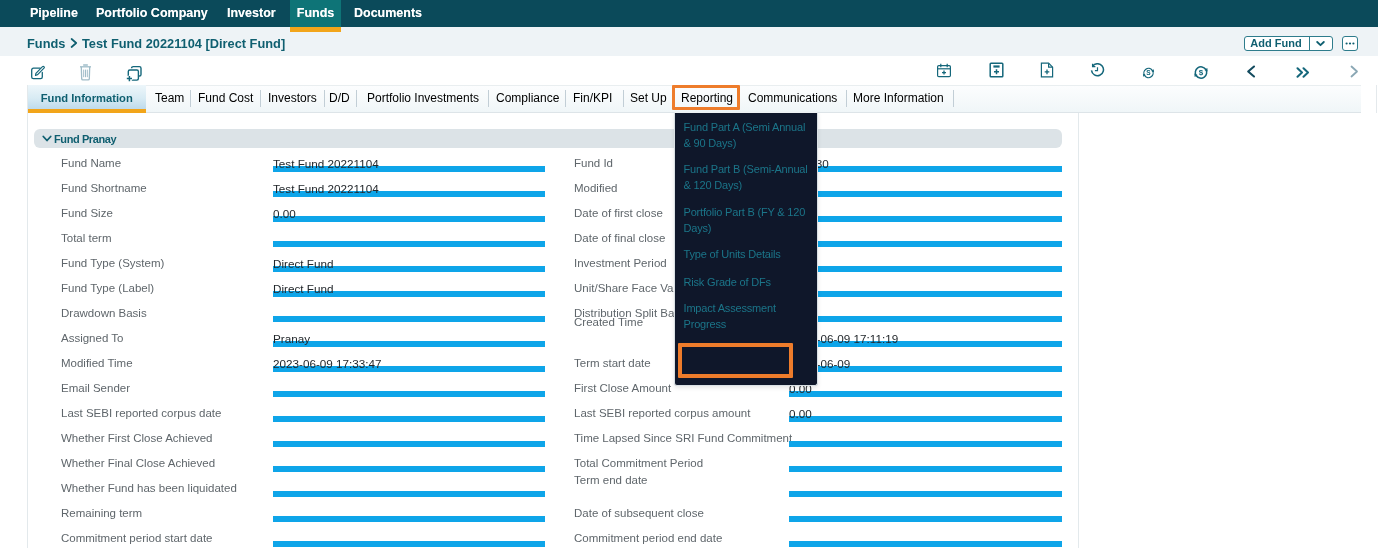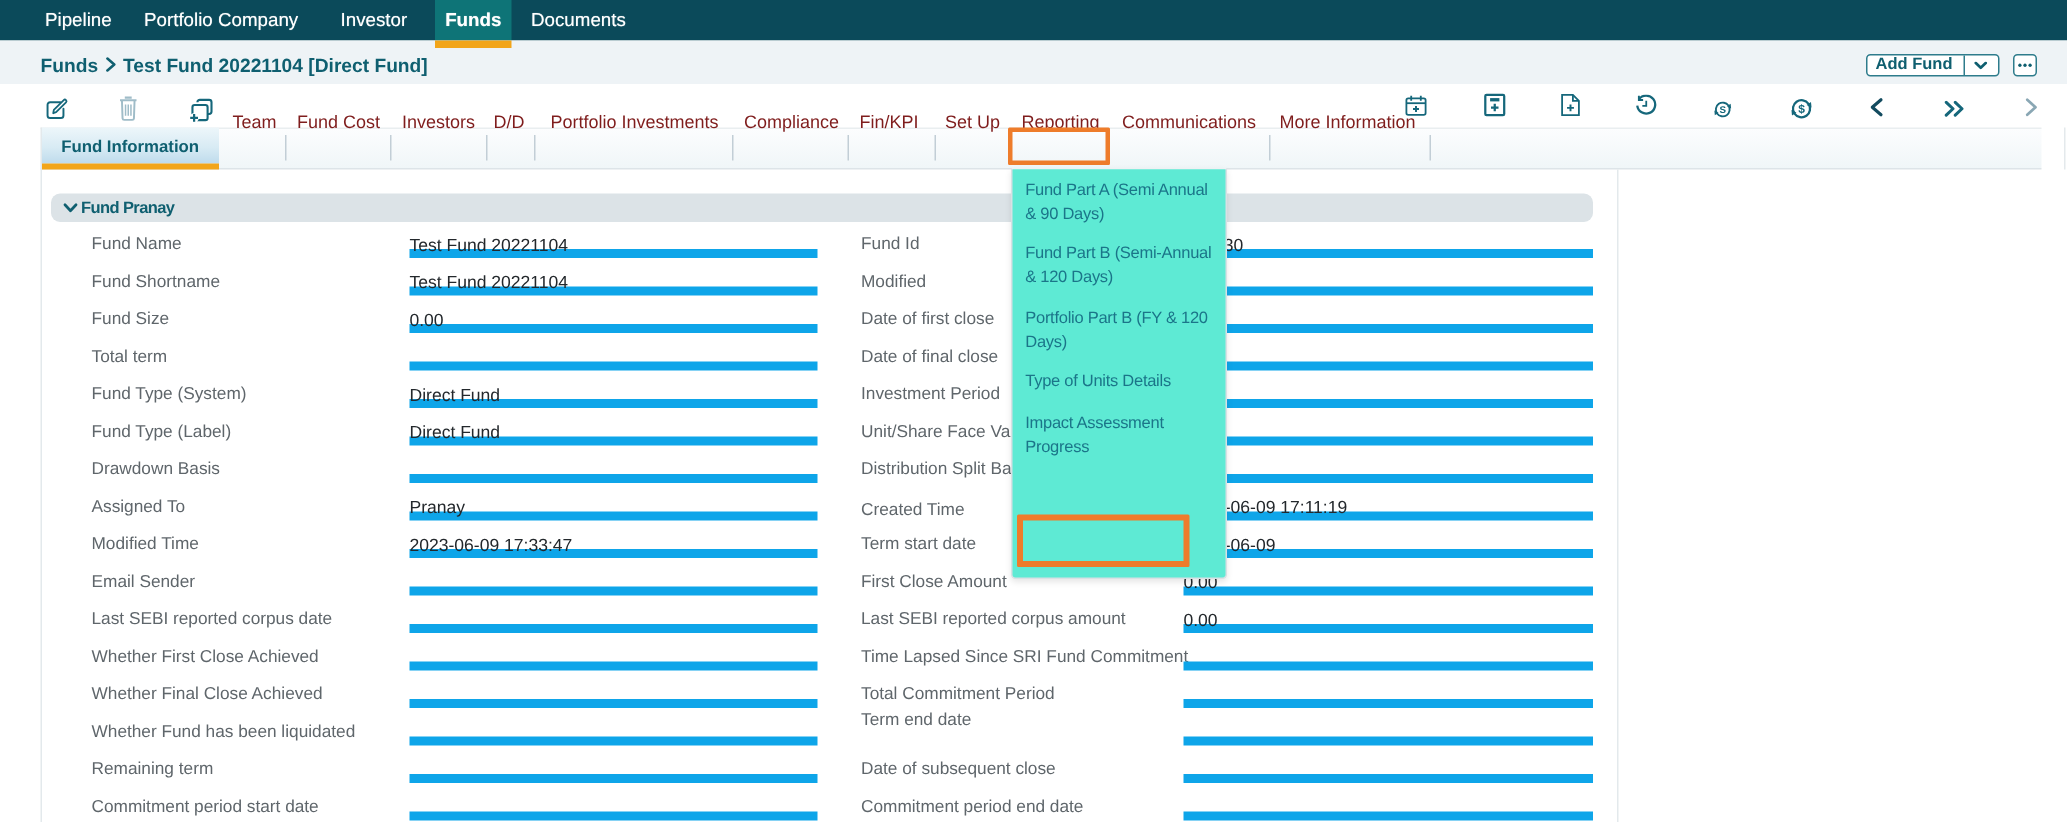--- a/index.html
+++ b/index.html
@@ -1,28 +1,28 @@
 <!DOCTYPE html>
 <html><head><meta charset="utf-8"><title>Funds</title>
 <style>
 *{margin:0;padding:0;box-sizing:border-box}
 html,body{width:1378px;height:548px;overflow:hidden}
 body{font-family:"Liberation Sans",sans-serif;background:#fff;position:relative}
 .a{position:absolute}
 .nav{left:0;top:0;width:1378px;height:27px;background:#0b4a5a}
-.navitem{position:absolute;top:0;height:27px;line-height:27px;color:#fff;font-size:12.5px;font-weight:400;text-shadow:0 0 0.6px rgba(255,255,255,0.65)}
+.navitem{position:absolute;top:0;height:27px;line-height:27px;color:#fff;font-size:12.5px;font-weight:700;text-shadow:0 0 0.6px rgba(255,255,255,0.65)}
 .navact{background:#0e7477;font-weight:bold;text-align:center}
 .crumb{left:0;top:27px;width:1378px;height:29px;background:#eef3f6}
 .crumbtxt{position:absolute;top:27px;height:29px;line-height:33px;color:#0f5f70;font-size:12.8px;font-weight:bold}
 .btn{position:absolute;top:36px;height:15px;background:#fff;border:1px solid #2e7c8c;border-radius:3px}
 .lbl{color:#5f666b;font-size:11.5px;line-height:17px;height:17px;white-space:nowrap}
 .val{color:#23282c;font-size:11.7px;line-height:17px;height:17px;border-bottom:6px solid #0ea5e9;white-space:nowrap}
-.tabtxt{position:absolute;top:75px;line-height:13px;font-size:12px;color:#7f1d1d;white-space:nowrap}
+.tabtxt{position:absolute;top:92px;line-height:13px;font-size:12px;color:#000000;white-space:nowrap}
 .sep{position:absolute;top:90px;width:1px;height:17px;background:#c2ced6}
-.menu{left:674px;top:112px;width:144px;height:274px;background:#5eead4;border:1px solid #d9e0e4;border-top:1px solid #eef1f3;box-shadow:0 2px 4px rgba(0,0,0,.10);z-index:50;padding:1.6px 0 0 8.5px;border-radius:0 0 3px 3px}
+.menu{left:674px;top:112px;width:144px;height:274px;background:#0f172a;border:1px solid #d9e0e4;border-top:1px solid #eef1f3;box-shadow:0 2px 4px rgba(0,0,0,.10);z-index:50;padding:1.6px 0 0 8.5px;border-radius:0 0 3px 3px}
 .mi{font-size:11px;letter-spacing:-0.18px;line-height:15.8px;color:#1b7589;padding:5.4px 0;white-space:nowrap}
 .mi.i5{padding-bottom:6.9px}
 .mi.i6{padding-bottom:4.4px}
 .obox{position:absolute;border:3.5px solid #ee7c2b;z-index:60;border-radius:1px}
 </style></head>
 <body>
 
 <div class="a nav"></div>
 <div class="navitem" style="left:30px">Pipeline</div>
 <div class="navitem" style="left:96px">Portfolio Company</div>
@@ -182,21 +182,21 @@
 <div class="a lbl" style="left:61px;top:279.5px">Fund Type (Label)</div>
 <div class="a val" style="left:273px;top:279.5px;width:272px">Direct Fund</div>
 <div class="a lbl" style="left:574px;top:279.5px">Unit/Share Face Value</div>
 <div class="a val" style="left:789px;top:279.5px;width:273px;"></div>
 <div class="a lbl" style="left:61px;top:304.5px">Drawdown Basis</div>
 <div class="a val" style="left:273px;top:304.5px;width:272px"></div>
 <div class="a lbl" style="left:574px;top:304.5px">Distribution Split Basis</div>
 <div class="a val" style="left:789px;top:304.5px;width:273px;"></div>
 <div class="a lbl" style="left:61px;top:329.5px">Assigned To</div>
 <div class="a val" style="left:273px;top:329.5px;width:272px">Pranay</div>
-<div class="a lbl" style="left:574px;top:332px">Created Time</div>
+<div class="a lbl" style="left:574px;top:314px">Created Time</div>
 <div class="a val" style="left:789px;top:329.5px;width:273px;text-indent:1.5px;">2023-06-09 17:11:19</div>
 <div class="a lbl" style="left:61px;top:354.5px">Modified Time</div>
 <div class="a val" style="left:273px;top:354.5px;width:272px">2023-06-09 17:33:47</div>
 <div class="a lbl" style="left:574px;top:354.5px">Term start date</div>
 <div class="a val" style="left:789px;top:354.5px;width:273px;text-indent:1.5px;">2023-06-09</div>
 <div class="a lbl" style="left:61px;top:379.5px">Email Sender</div>
 <div class="a val" style="left:273px;top:379.5px;width:272px"></div>
 <div class="a lbl" style="left:574px;top:379.5px">First Close Amount</div>
 <div class="a val" style="left:789px;top:379.5px;width:273px;">0.00</div>
 <div class="a lbl" style="left:61px;top:404.5px">Last SEBI reported corpus date</div>
@@ -222,15 +222,16 @@
 <div class="a lbl" style="left:61px;top:529.5px">Commitment period start date</div>
 <div class="a val" style="left:273px;top:529.5px;width:272px"></div>
 <div class="a lbl" style="left:574px;top:529.5px">Commitment period end date</div>
 <div class="a val" style="left:789px;top:529.5px;width:273px;"></div>
 <div class="a" style="left:815.8px;top:154.5px;height:17px;line-height:17px;font-size:11.7px;color:#23282c;z-index:5">30</div>
 <div class="a menu">
     <div class="mi">Fund Part A (Semi Annual<br>&amp; 90 Days)</div>
     <div class="mi">Fund Part B (Semi-Annual<br>&amp; 120 Days)</div>
     <div class="mi">Portfolio Part B (FY &amp; 120<br>Days)</div>
     <div class="mi i5">Type of Units Details</div>
+    <div class="mi i6">Risk Grade of DFs</div>
     <div class="mi">Impact Assessment<br>Progress</div>
   </div>
 <div class="obox" style="left:672px;top:85px;width:68px;height:24.5px"></div>
 <div class="obox" style="left:678px;top:342.5px;width:115px;height:35px;border-width:4px"></div>
 </body></html>

